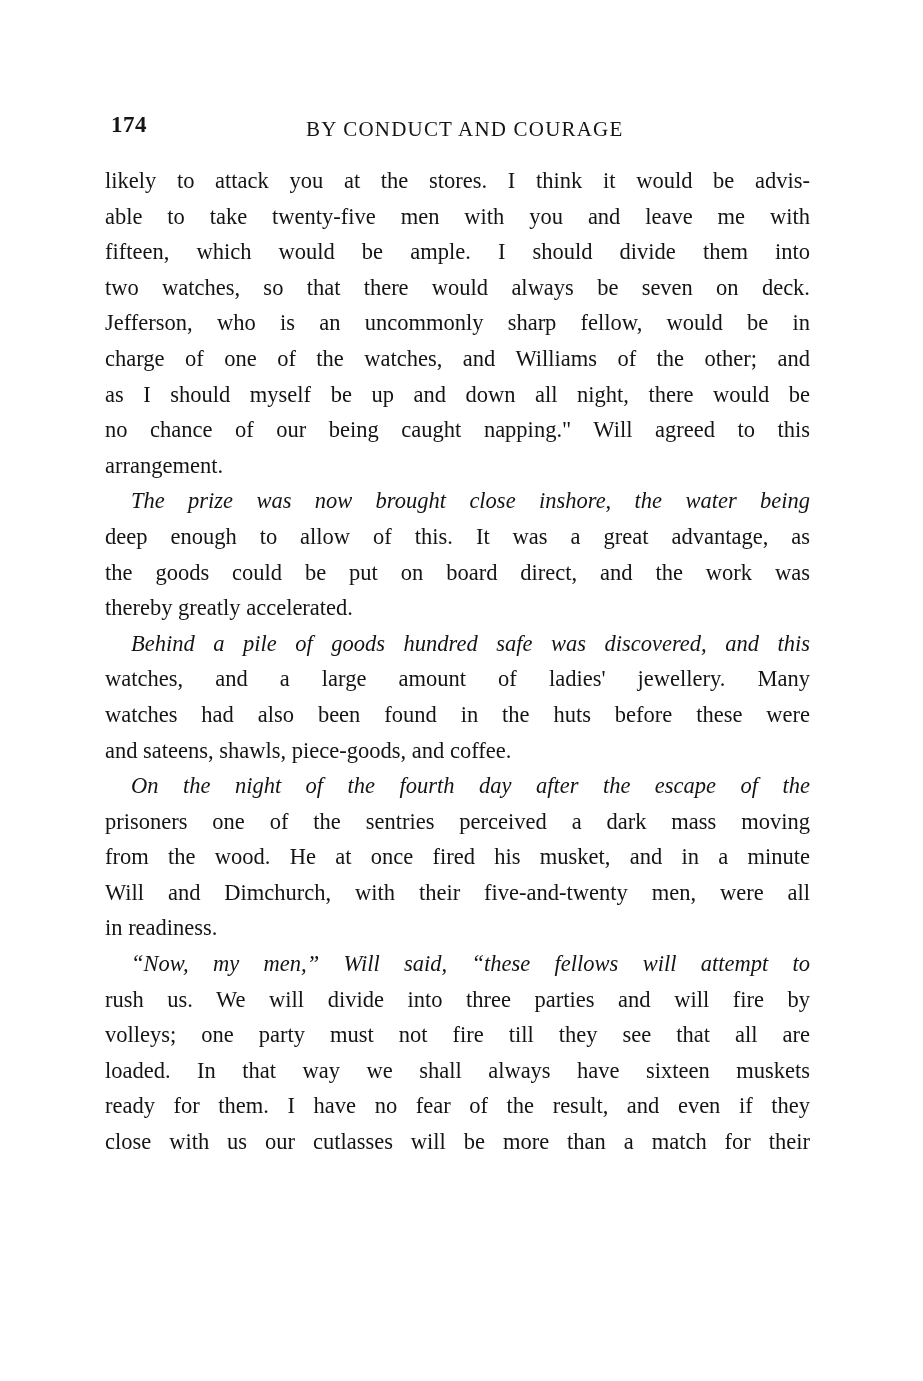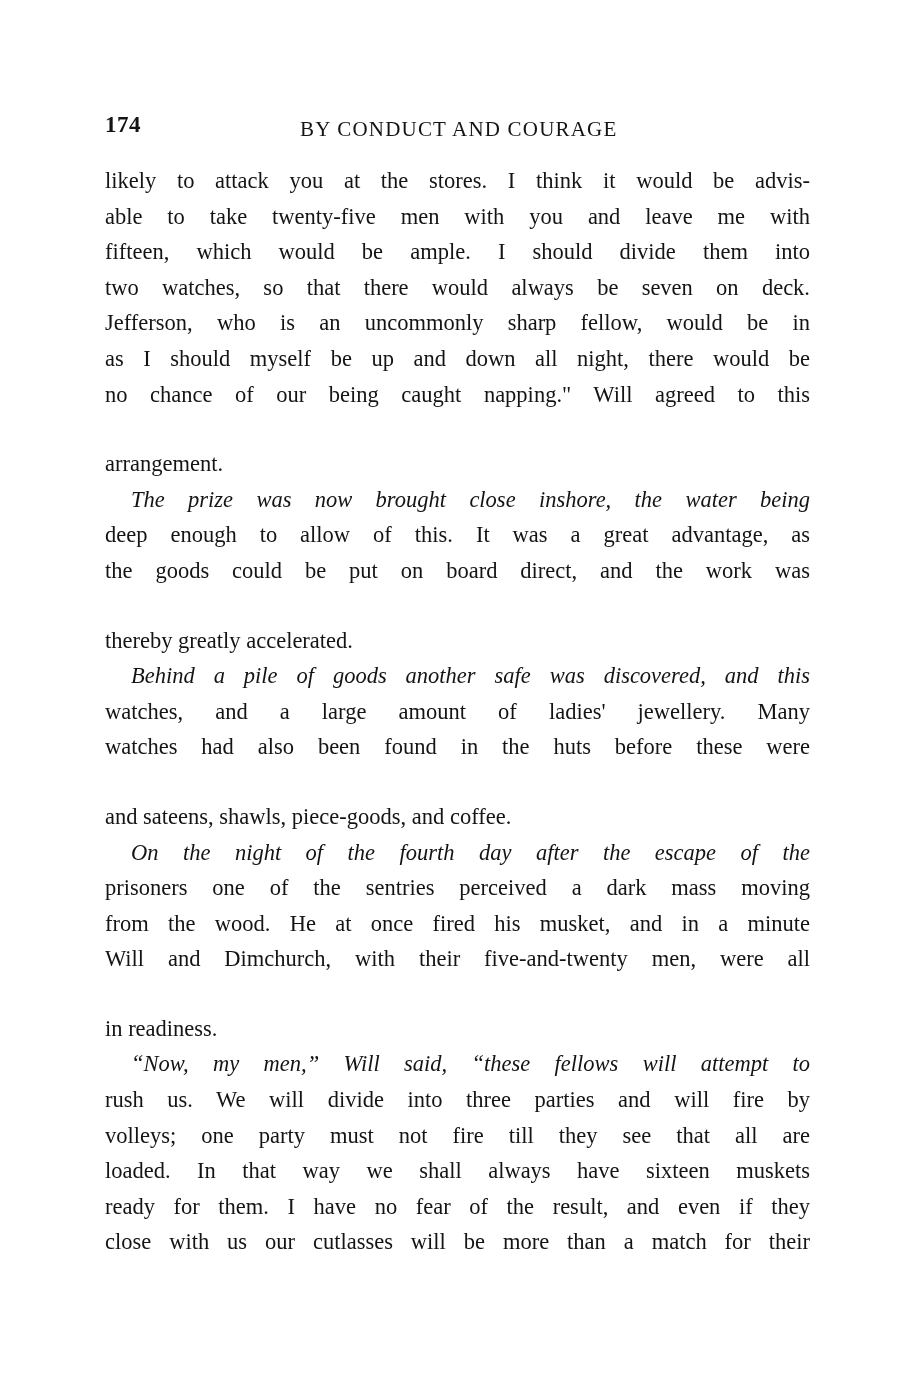--- a/index.html
+++ b/index.html
@@ -15,21 +15,21 @@
       font-family: "Liberation Serif", "DejaVu Serif", serif;
       color: #141414;
     }
     .page {
       position: absolute;
       left: 0; top: 0;
       width: 923px; height: 1381px;
     }
     .header {
       position: absolute;
-      left: 105px;
+      left: 111px;
       top: 112px;
       width: 705px;
       height: 30px;
     }
     .page-number {
       position: absolute;
       left: 0;
       top: 0;
       font-size: 23px;
       font-weight: bold;
@@ -54,21 +54,20 @@
       height: 35.6px;
       line-height: 35.6px;
       font-size: 22.5px;
       text-align: justify;
       text-align-last: justify;
       white-space: nowrap;
       overflow: visible;
     }
     .line.last {
       text-align-last: left;
-      margin-top: 34px;
     }
     .line.indent {
       padding-left: 26px;
       font-style: italic;
     }
   </style>
 </head>
 <body>
 
 <div class="page">
@@ -79,34 +78,35 @@
   </div>
 
   <div class="body-text">
 
     <div>
       <span class="line">likely to attack you at the stores.  I think it would be advis-</span>
       <span class="line">able to take twenty-five men with you and leave me with</span>
       <span class="line">fifteen, which would be ample.  I should divide them into</span>
       <span class="line">two watches, so that there would always be seven on deck.</span>
       <span class="line">Jefferson, who is an uncommonly sharp fellow, would be in</span>
+      <span class="line">charge of one of the watches, and Williams of the other; and</span>
       <span class="line">as I should myself be up and down all night, there would be</span>
       <span class="line">no chance of our being caught napping."  Will agreed to this</span>
       <span class="line last">arrangement.</span>
     </div>
 
     <div>
       <span class="line indent">The prize was now brought close inshore, the water being</span>
       <span class="line">deep enough to allow of this.  It was a great advantage, as</span>
       <span class="line">the goods could be put on board direct, and the work was</span>
       <span class="line last">thereby greatly accelerated.</span>
     </div>
 
     <div>
-      <span class="line indent">Behind a pile of goods another safe was discovered, and this</span>
+      <span class="line indent">Behind a pile of goods hundred safe was discovered, and this</span>
       <span class="line">watches, and a large amount of ladies' jewellery.  Many</span>
       <span class="line">watches had also been found in the huts before these were</span>
       <span class="line last">and sateens, shawls, piece-goods, and coffee.</span>
     </div>
 
     <div>
       <span class="line indent">On the night of the fourth day after the escape of the</span>
       <span class="line">prisoners one of the sentries perceived a dark mass moving</span>
       <span class="line">from the wood.  He at once fired his musket, and in a minute</span>
       <span class="line">Will and Dimchurch, with their five-and-twenty men, were all</span>

